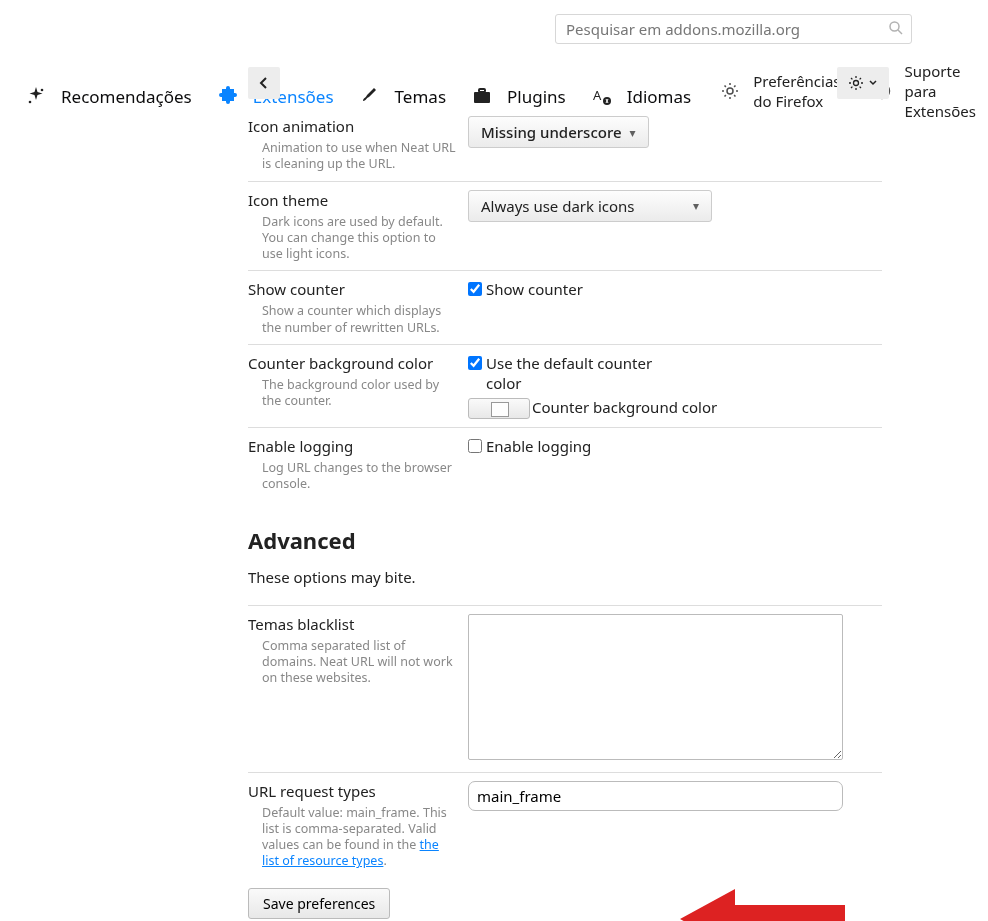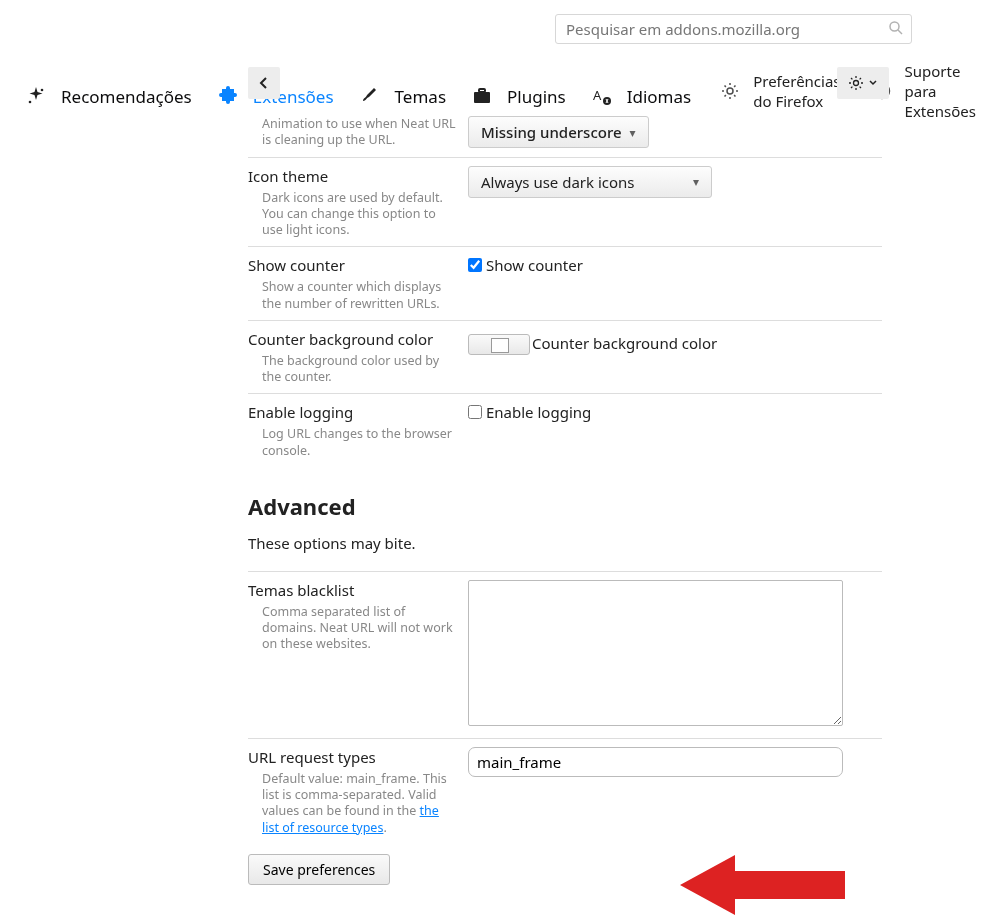--- a/index.html
+++ b/index.html
@@ -141,20 +141,21 @@
         <svg width="10" height="10" viewBox="0 0 10 10">
             <path d="M2 3l3 3 3-3" stroke="#222" stroke-width="1.5" fill="none"></path>
           </svg>
       </button>
     </div>
 
     <div class="content">
 
       <div class="row">
         <div class="lcol">
+          <div class="lbl">Icon animation</div>
           <div class="desc">Animation to use when Neat URL is cleaning up the URL.</div>
         </div>
         <div class="rcol">
           <div class="select-missing">
             <span>Missing underscore</span>
             <span class="chevdown">▾</span>
           </div>
         </div>
       </div>
 
@@ -183,20 +184,24 @@
           </label>
         </div>
       </div>
 
       <div class="row">
         <div class="lcol">
           <div class="lbl">Counter background color</div>
           <div class="desc">The background color used by the counter.</div>
         </div>
         <div class="rcol">
+          <label class="cbrow" style="align-items:flex-start">
+            <input type="checkbox" checked="" style="margin-top: 3px;">
+            <span style="max-width:170px">Use the default counter color</span>
+          </label>
           <div style="margin-top:4px">
             <span class="colorpad"></span><span style="display:inline;max-width:200px">Counter background color</span>
           </div>
         </div>
       </div>
 
       <div class="row">
         <div class="lcol">
           <div class="lbl">Enable logging</div>
           <div class="desc">Log URL changes to the browser console.</div>

